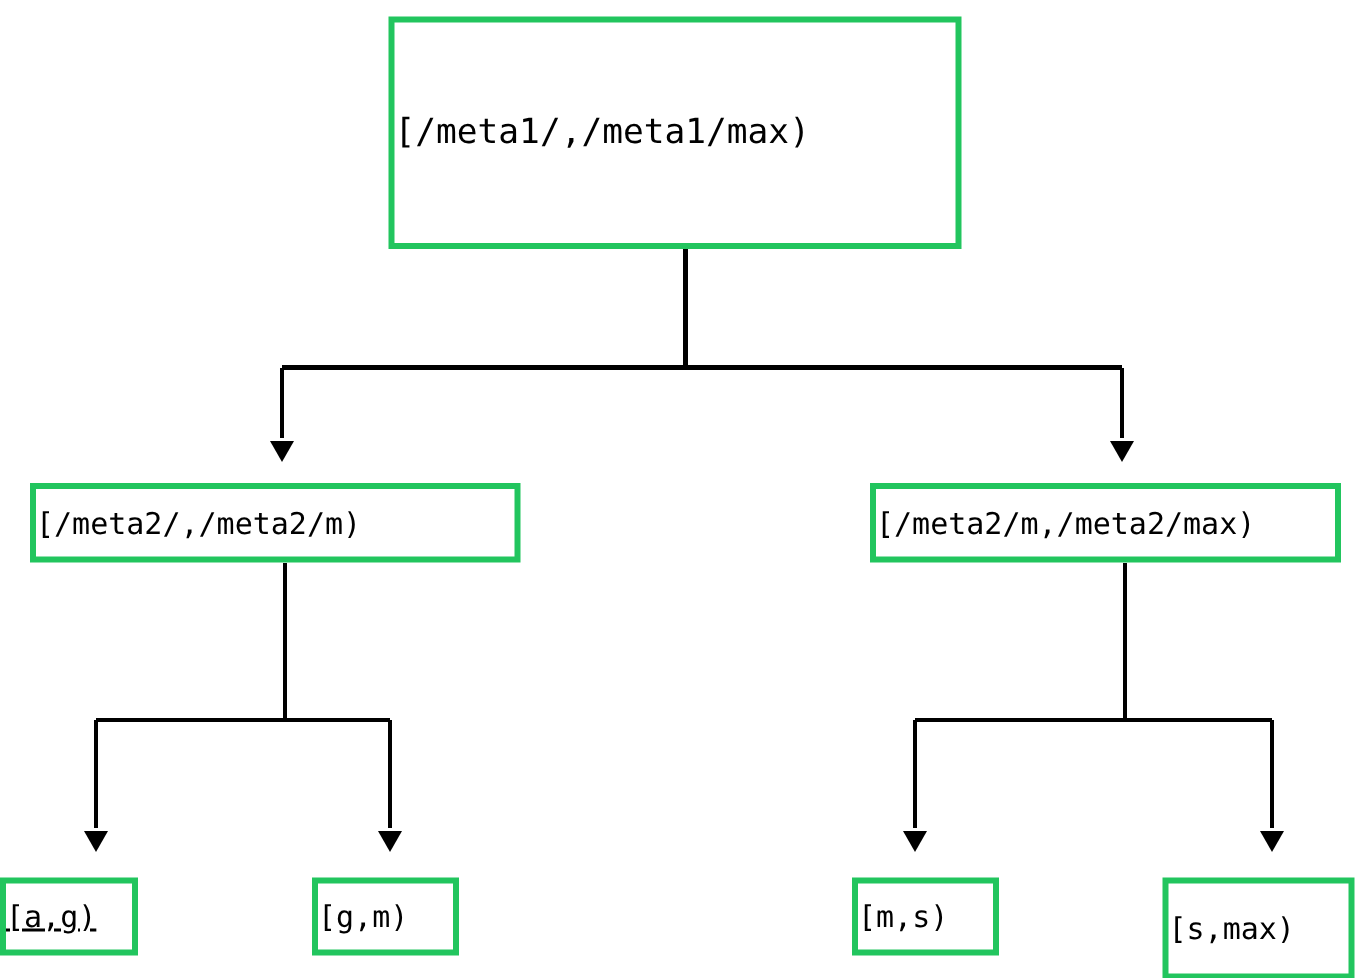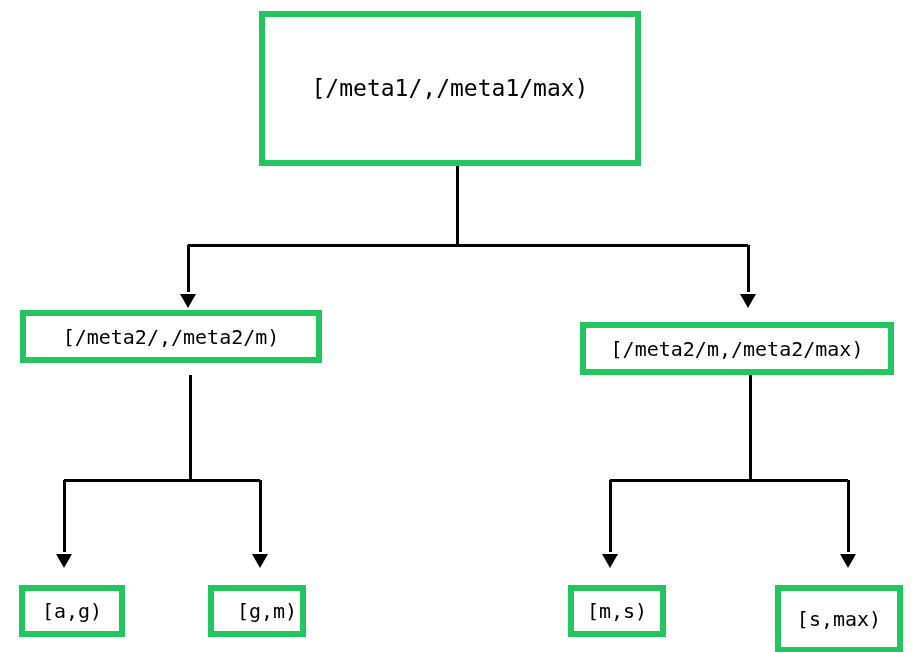--- a/index.html
+++ b/index.html
@@ -22,25 +22,25 @@
     position: absolute;
     left: 0;
     top: 0;
     width: 912px;
     height: 652px;
     display: block;
   }
   .node-box {
     position: absolute;
     box-sizing: border-box;
-    border: 6px solid #22c55e;
+    border: 4px solid #22c55e;
     background: #ffffff;
     display: flex;
     align-items: center;
-    justify-content: center;
+    justify-content: flex-start;
     color: #000000;
     font-family: "DejaVu Sans Mono", "Liberation Mono", monospace;
     white-space: pre;
     z-index: 2;
   }
   .node-label {
     display: block;
     text-align: center;
     line-height: 1;
     color: #000000;
@@ -53,46 +53,46 @@
     left: 259px;
     top: 11px;
     width: 382px;
     height: 155px;
   }
   #node-root .node-label { font-size: 23px; }
 
   
   #node-mid-left {
     left: 20px;
-    top: 310px;
-    width: 302px;
+    top: 322px;
+    width: 327px;
     height: 53px;
   }
   #node-mid-right {
     left: 580px;
     top: 322px;
     width: 314px;
     height: 53px;
   }
   #node-mid-left .node-label,
   #node-mid-right .node-label { font-size: 20px; }
 
   
   #node-leaf-ag {
-    left: 19px;
+    left: 0;
     top: 585px;
-    width: 106px;
+    width: 92px;
     height: 52px;
+    text-decoration: underline;
   }
   #node-leaf-gm {
     left: 208px;
     top: 585px;
     width: 98px;
     height: 52px;
-    padding-left: 20px;
   }
   #node-leaf-ms {
     left: 553px;
     top: 585px;
     width: 98px;
     height: 52px;
     margin-left: 15px;
   }
   #node-leaf-smax {
     left: 775px;

